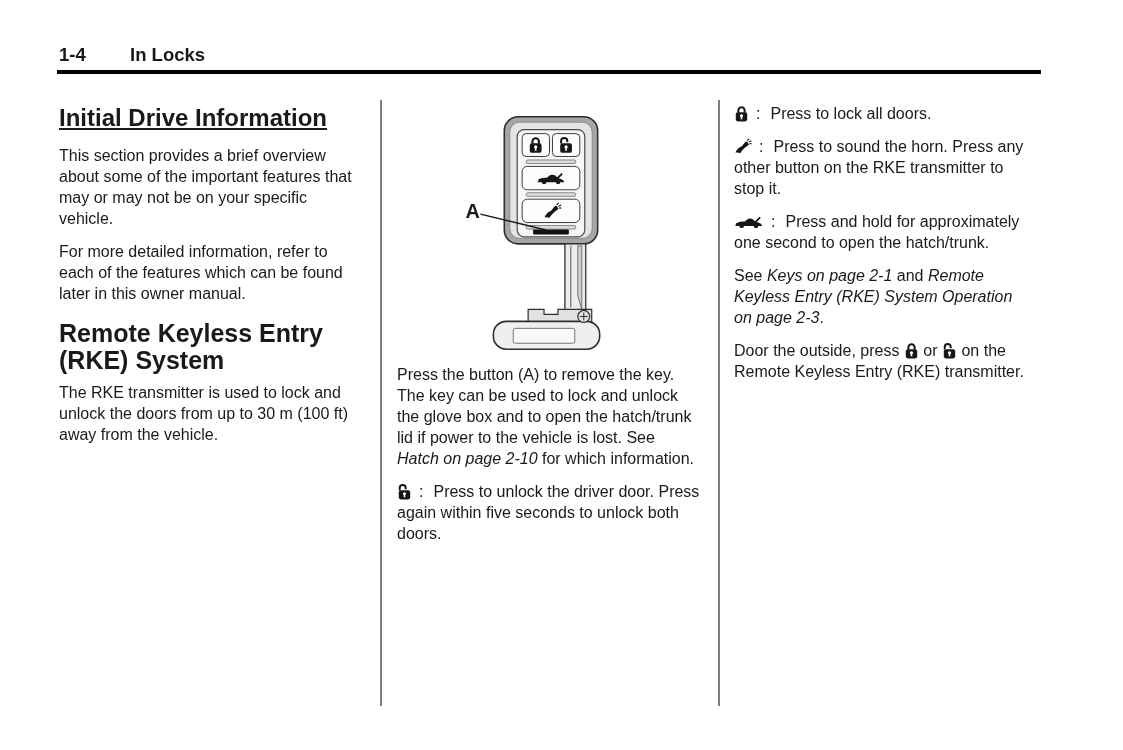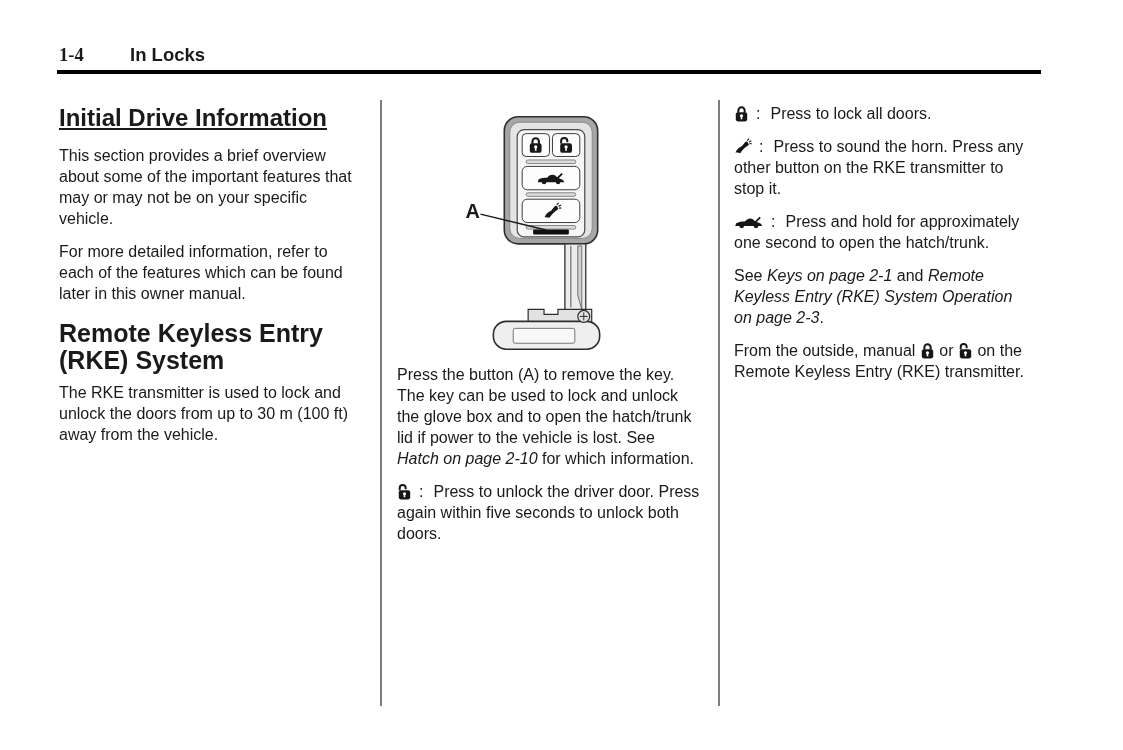--- a/index.html
+++ b/index.html
@@ -2,21 +2,21 @@
 <html><head>
 <meta charset="utf-8">
 <style>
   html,body{margin:0;padding:0;}
   body{
     width:1123px;height:750px;background:#ffffff;
     font-family:"Liberation Sans",sans-serif;color:#1a1a1a;
     position:relative;overflow:hidden;
   }
   .header{position:absolute;left:59px;top:44px;font-weight:bold;font-size:18.5px;white-space:nowrap;}
-  .page-number{display:inline-block;width:71px;font-family:Liberation Serif, serif;}
+  .page-number{display:inline-block;width:71px;}
   .header-rule{position:absolute;left:57px;top:70px;width:984px;height:4px;background:#000;}
   .divider{position:absolute;top:100px;width:1.5px;height:606px;background:#7d7d7d;}
   .div-1{left:380px;}
   .div-2{left:718px;}
   .col{position:absolute;top:100px;font-size:16px;line-height:21px;}
   .col-left{left:59px;width:303px;}
   .col-mid{left:397px;width:303px;}
   .col-right{left:734px;width:298px;padding-top:3px;}
   h1{font-size:24px;line-height:31px;margin:2px 0 12px;font-weight:bold;text-decoration:underline;}
   h2{font-size:25px;line-height:27px;margin:16px 0 8px;font-weight:bold;}
@@ -129,18 +129,18 @@
   <p class="item"><svg class="ic" viewBox="0 0 20 22" width="15" height="17">
         <use href="#icon-lock"></use>
       </svg><span class="sep">:</span><span>Press to lock all doors.</span></p>
   <p class="item"><svg class="ic" viewBox="0 0 24 22" width="18" height="16.5">
         <use href="#icon-horn"></use>
       </svg><span class="sep">:</span><span>Press to sound the horn. Press any other button on the RKE transmitter to stop it.</span></p>
   <p class="item"><svg class="ic ic-car" viewBox="0 0 36 16" width="30" height="13.5">
         <use href="#icon-hatch"></use>
       </svg><span class="sep">:</span><span>Press and hold for approximately one second to open the hatch/trunk.</span></p>
   <p><span>See </span><span class="it">Keys on page 2-1</span><span> and </span><span class="it">Remote Keyless Entry (RKE) System Operation on page 2-3</span><span>.</span></p>
-  <p><span>From the outside, manual </span><svg class="ic" viewBox="0 0 20 22" width="15" height="17">
+  <p><span>Door the outside, press </span><svg class="ic" viewBox="0 0 20 22" width="15" height="17">
         <use href="#icon-lock"></use>
       </svg><span> or </span><svg class="ic" viewBox="0 0 20 22" width="15" height="17">
         <use href="#icon-unlock"></use>
       </svg><span> on the Remote Keyless Entry (RKE) transmitter.</span></p>
 </div>
 
 </body></html>

